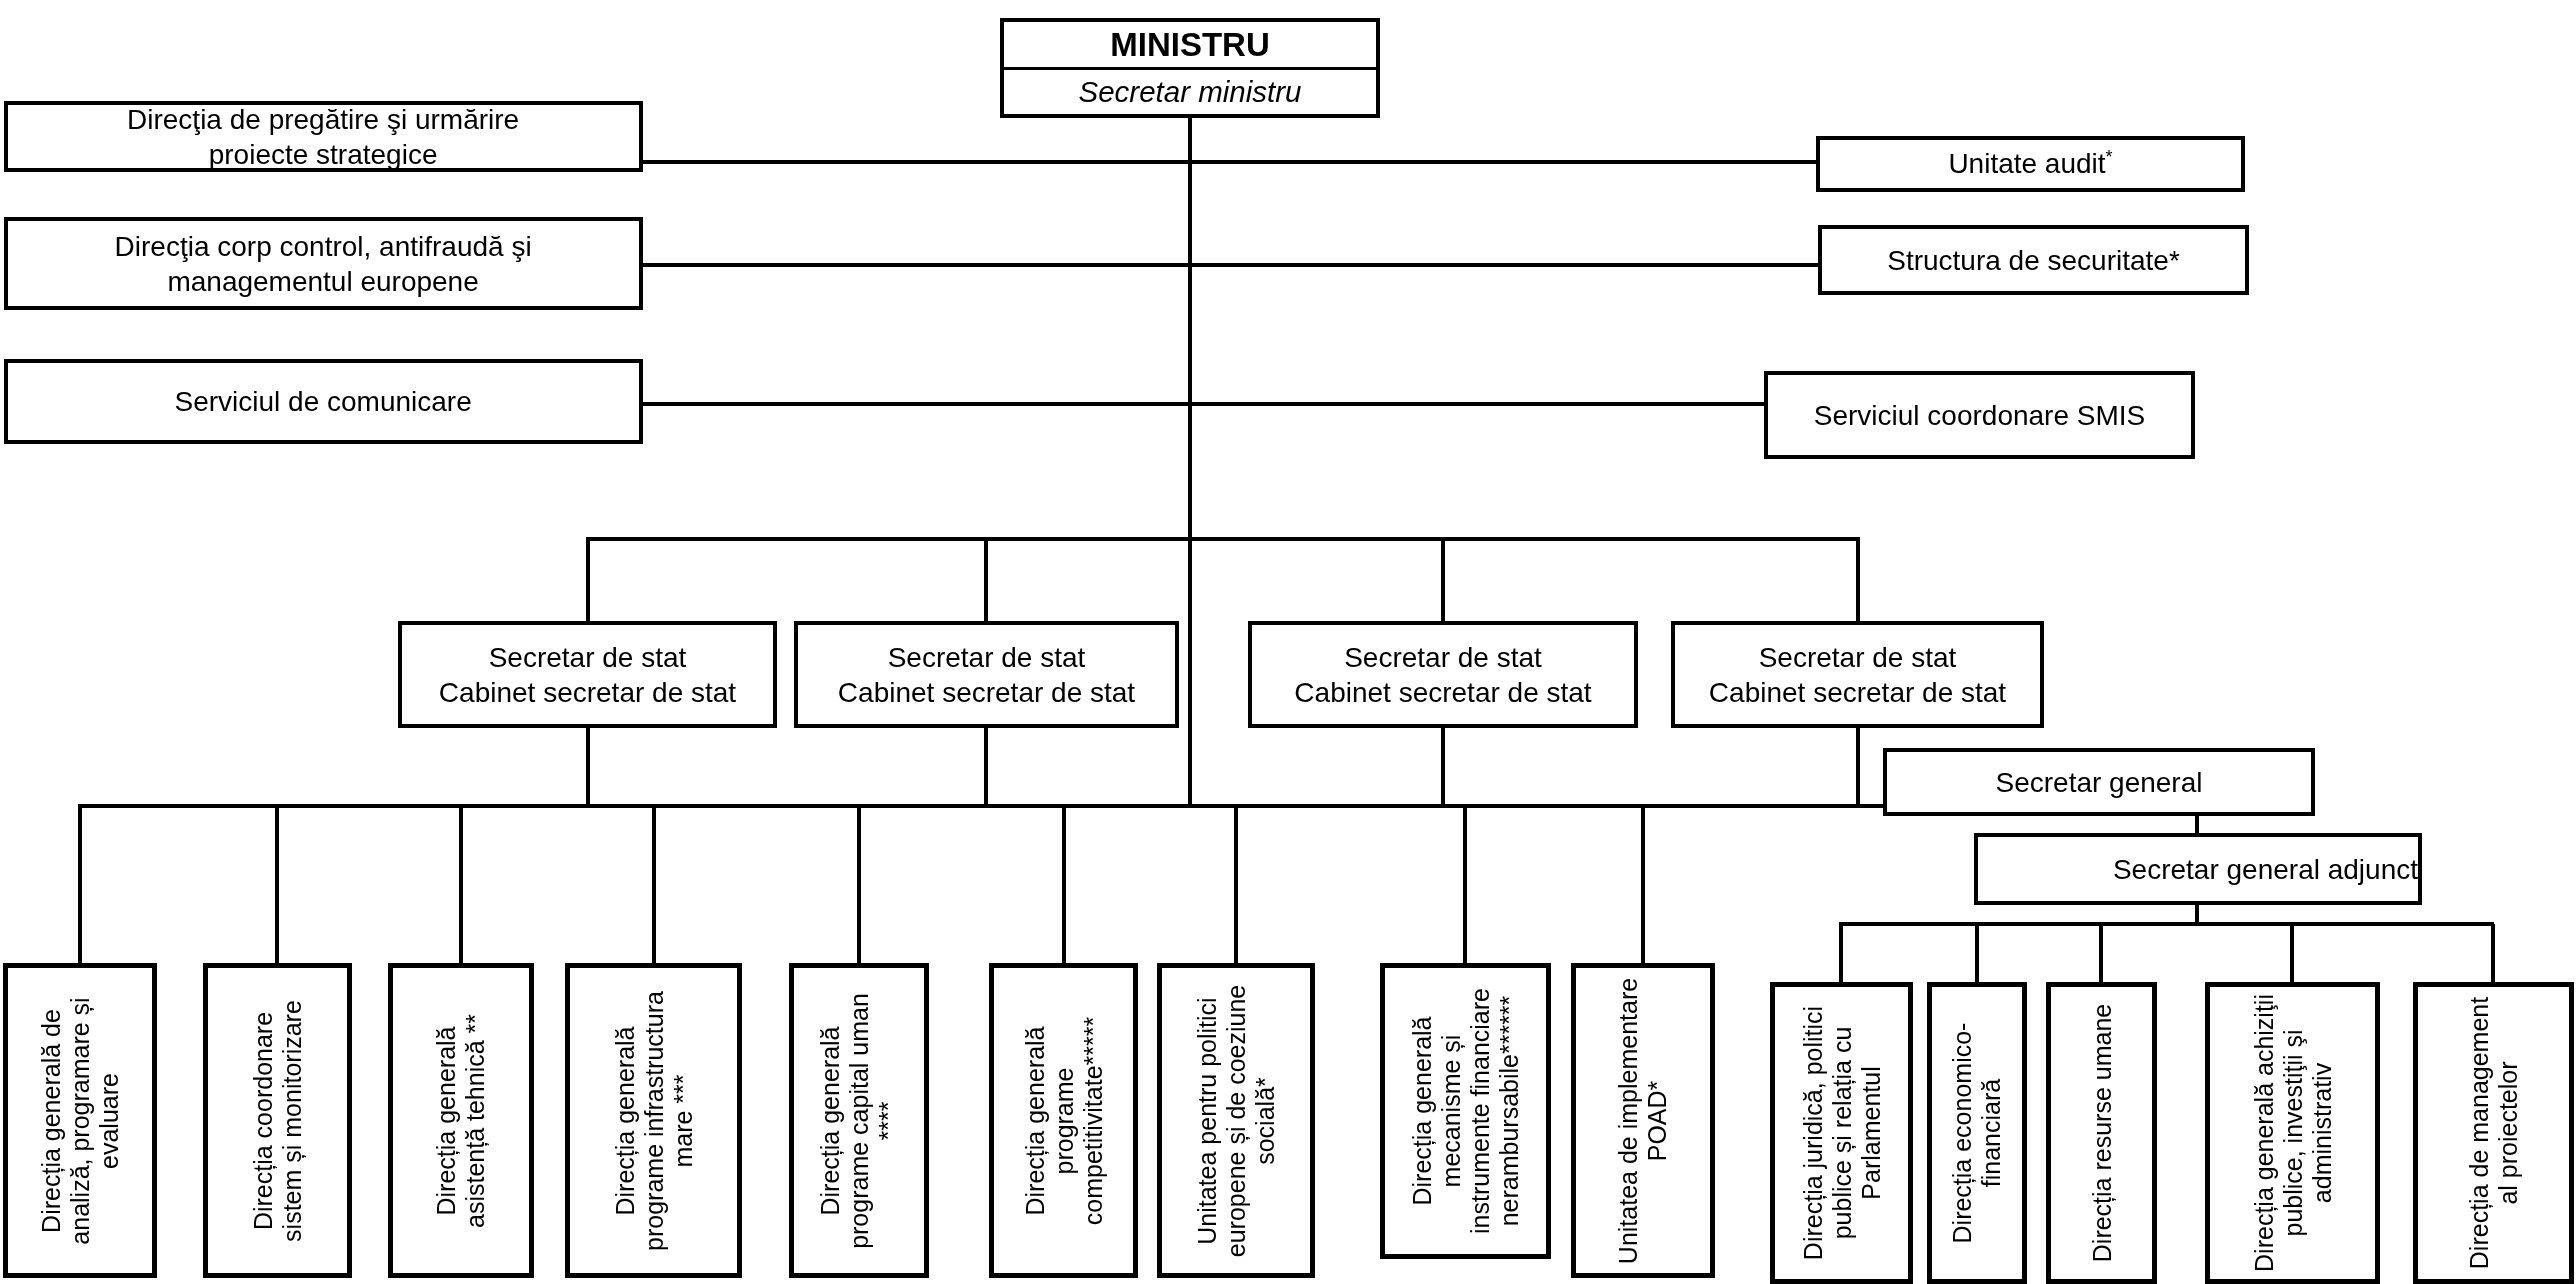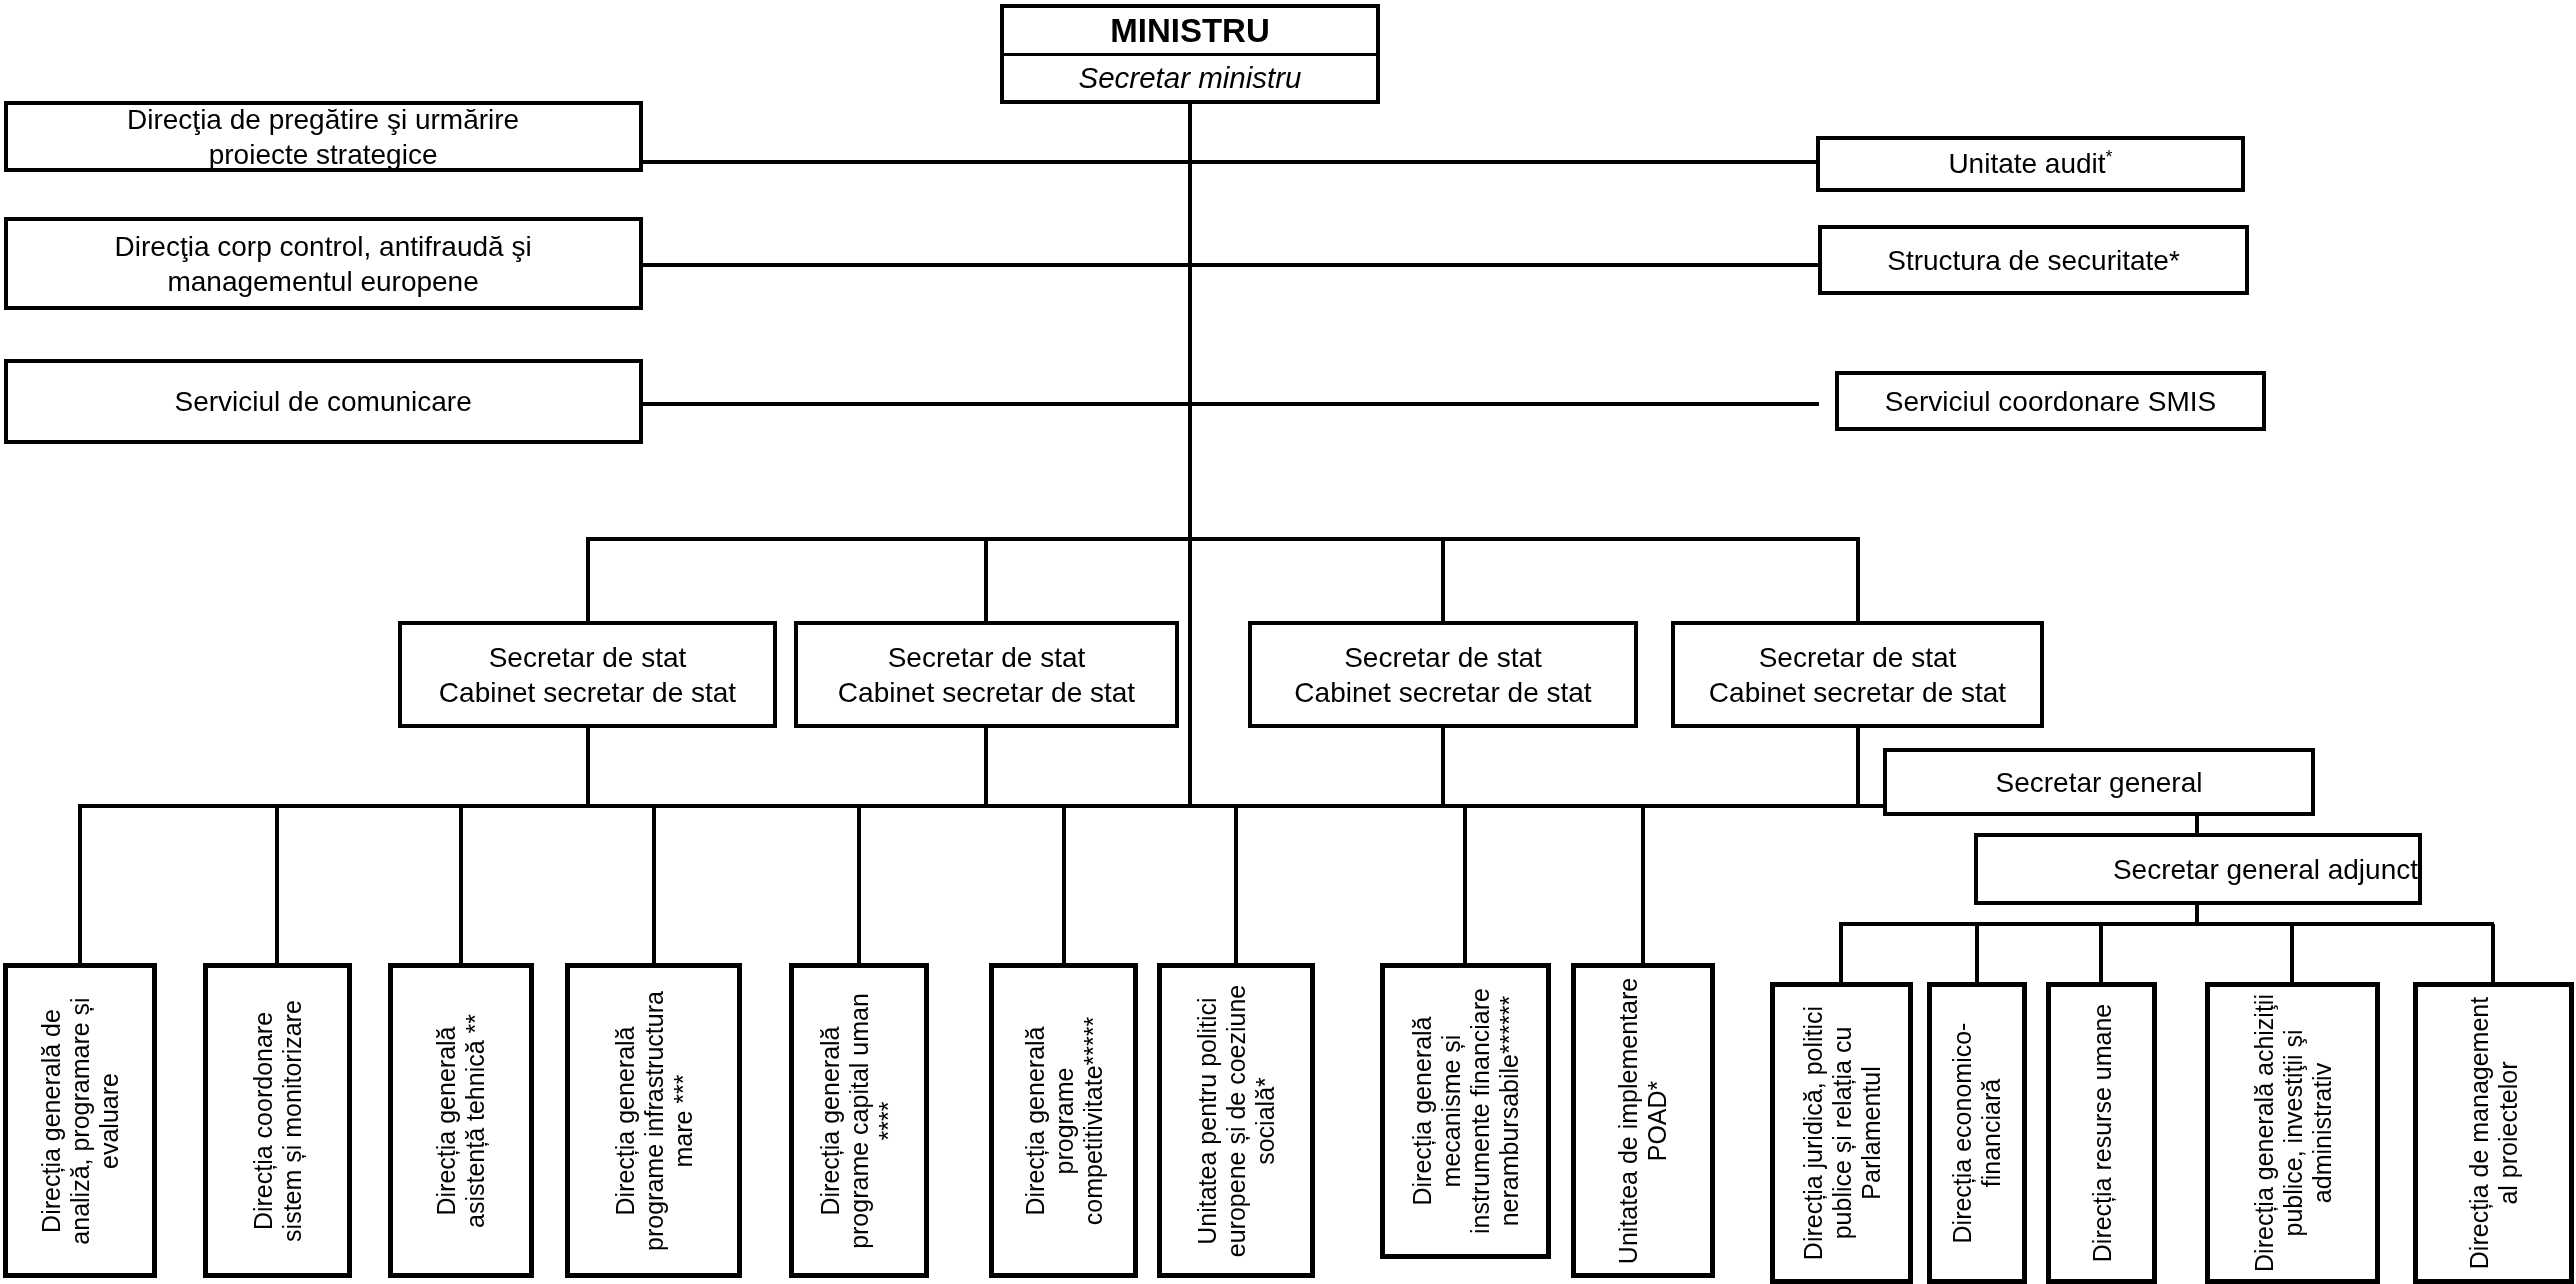--- a/index.html
+++ b/index.html
@@ -19,40 +19,40 @@
     flex-direction:column;
     align-items:center;
     justify-content:center;
     text-align:center;
     font-size:28px;
     line-height:1.25;
   }
   .box .inner{display:block;}
   .line{position:absolute;background:#000;}
   
-  #ministru{left:1000px;top:4px;width:380px;height:100px;padding:0;}
+  #ministru{left:1000px;top:18px;width:380px;height:100px;padding:0;}
   #ministru .cell1{
     height:45px;width:100%;display:flex;align-items:center;justify-content:center;
     border-bottom:3.6px solid #000;font-weight:bold;font-size:33px;
   }
   #ministru .cell2{
     flex:1;width:100%;display:flex;align-items:center;justify-content:center;
     font-style:italic;font-size:29.5px;
   }
   
   #l1{left:3.6px;top:101px;width:639px;height:71px;}
   #l1 .inner{max-width:455px;}
   #l2{left:3.6px;top:217px;width:639px;height:93px;}
   #l2 .inner{max-width:518px;}
   #l3{left:3.6px;top:359px;width:639px;height:85px;}
   
   #r1{left:1816px;top:136px;width:429px;height:56px;}
   #r1 sup{font-size:18px;vertical-align:super;}
   #r2{left:1818px;top:225px;width:431px;height:70px;}
-  #r3{left:1835px;top:371px;width:431px;height:60px;}
+  #r3{left:1764px;top:371px;width:431px;height:88px;}
   
   .ss{height:107px;top:621px;}
   #ss1{left:398px;width:379px;}
   #ss2{left:794px;width:385px;}
   #ss3{left:1248px;width:390px;}
   #ss4{left:1671px;width:373px;}
   
   #sg{left:1883px;top:748px;width:432px;height:68px;}
   #sga{left:1974px;top:833px;width:448px;height:72px;align-items:flex-end;}
   

